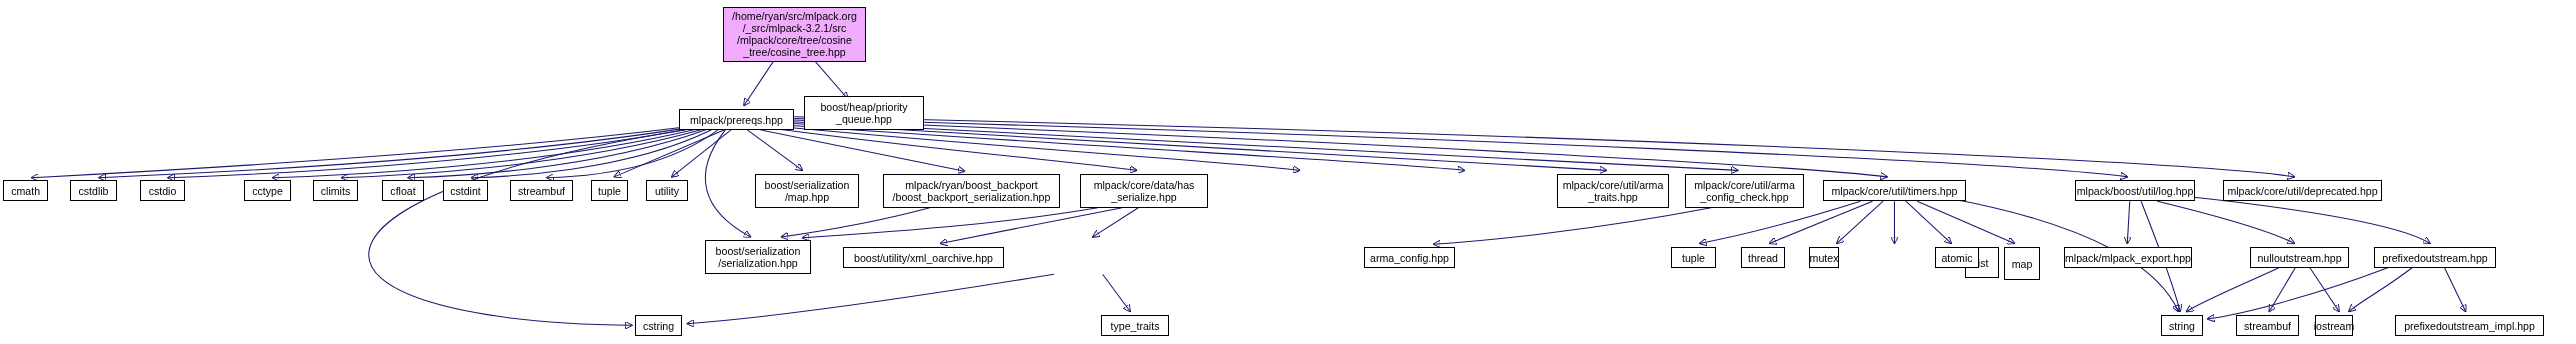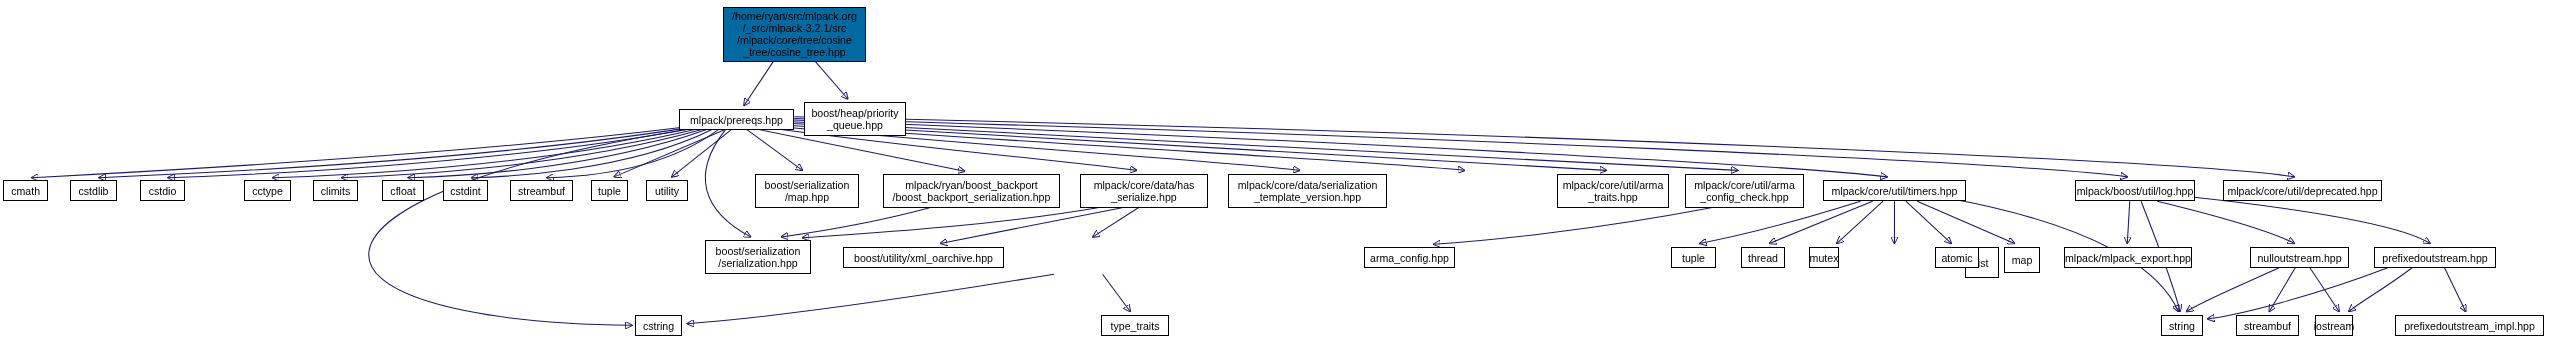--- a/index.html
+++ b/index.html
@@ -18,21 +18,21 @@
     border:0.8px solid #000000;
     background:#ffffff;
     color:#000000;
     display:flex;align-items:center;justify-content:center;
     text-align:center;
     white-space:pre-line;
     font-size:10.6px;line-height:12px;
     padding:0.8px 2.4px;
     z-index:2;
   }
-  .node.root{background:#0369a1;}
+  .node.root{background:#f0abfc;}
 </style>
 </head>
 <body>
 
 <div class="canvas">
 
   <svg class="edges" viewBox="0 0 3173 424" xmlns="http://www.w3.org/2000/svg">
     <defs>
       <marker id="arw" viewBox="0 0 10 10" refX="9" refY="5" markerWidth="7" markerHeight="7" orient="auto">
         <path d="M0,0 L10,5 L0,10 z" fill="#191970" stroke="none"></path>
@@ -87,59 +87,57 @@
     <path d="M2942,330 C2850,365 2760,388 2720,393" marker-end="url(#arw)"></path>
     <path d="M3012,330 L3038,384" marker-end="url(#arw)"></path>
   </svg>
 
   <div class="node root" style="left:723px;top:6.5px;width:143px;height:55px">/home/ryan/src/mlpack.org
 /_src/mlpack-3.2.1/src
 /mlpack/core/tree/cosine
 _tree/cosine_tree.hpp</div>
 
   <div class="node" style="left:679px;top:109px;width:115px;height:21px">mlpack/prereqs.hpp</div>
-  <div class="node" style="left:804px;top:102px;width:102px;height:34px">boost/heap/priority
+  <div class="node" style="left:804px;top:96px;width:120px;height:34px">boost/heap/priority
 _queue.hpp</div>
 
   <div class="node" style="left:3.2px;top:180px;width:45px;height:21px">cmath</div>
   <div class="node" style="left:70px;top:180px;width:47px;height:21px">cstdlib</div>
   <div class="node" style="left:140px;top:180px;width:45px;height:21px">cstdio</div>
   <div class="node" style="left:244px;top:180px;width:47px;height:21px">cctype</div>
   <div class="node" style="left:313px;top:180px;width:45px;height:21px">climits</div>
   <div class="node" style="left:382px;top:180px;width:42px;height:21px">cfloat</div>
   <div class="node" style="left:443px;top:180px;width:45px;height:21px">cstdint</div>
   <div class="node" style="left:510px;top:180px;width:63px;height:21px">streambuf</div>
   <div class="node" style="left:591px;top:180px;width:37px;height:21px">tuple</div>
   <div class="node" style="left:646px;top:180px;width:42px;height:21px">utility</div>
   <div class="node" style="left:755px;top:174px;width:104px;height:34px">boost/serialization
 /map.hpp</div>
   <div class="node" style="left:883px;top:174px;width:177px;height:34px">mlpack/ryan/boost_backport
 /boost_backport_serialization.hpp</div>
   <div class="node" style="left:1080px;top:174px;width:128px;height:34px">mlpack/core/data/has
 _serialize.hpp</div>
-  <div class="node" style="left:1228px;top:174px;width:159px;height:34px">mlpack/core/data/serialization
-_template_version.hpp</div>
   <div class="node" style="left:1557px;top:174px;width:112px;height:34px">mlpack/core/util/arma
 _traits.hpp</div>
   <div class="node" style="left:1685px;top:174px;width:119px;height:34px">mlpack/core/util/arma
 _config_check.hpp</div>
   <div class="node" style="left:1823px;top:180px;width:143px;height:21px">mlpack/core/util/timers.hpp</div>
   <div class="node" style="left:2075px;top:180px;width:120px;height:21px">mlpack/boost/util/log.hpp</div>
   <div class="node" style="left:2223px;top:180px;width:159px;height:21px">mlpack/core/util/deprecated.hpp</div>
 
   <div class="node" style="left:705px;top:240px;width:106px;height:34px">boost/serialization
 /serialization.hpp</div>
   <div class="node" style="left:843px;top:247px;width:161px;height:21px">boost/utility/xml_oarchive.hpp</div>
   <div class="node" style="left:1364px;top:247px;width:91px;height:21px">arma_config.hpp</div>
   <div class="node" style="left:1671px;top:247px;width:45px;height:21px">tuple</div>
   <div class="node" style="left:1741px;top:247px;width:44px;height:21px">thread</div>
   <div class="node" style="left:1809px;top:247px;width:30px;height:21px">mutex</div>
   <div class="node" style="left:1965px;top:247px;width:34px;height:31px">list</div>
   <div class="node" style="left:1935px;top:247px;width:44px;height:21px">atomic</div>
-  <div class="node" style="left:2004px;top:247px;width:36px;height:26px">map</div>
+  <div class="node" style="left:2004px;top:247px;width:36px;height:33px">map</div>
   <div class="node" style="left:2064px;top:247px;width:128px;height:21px">mlpack/mlpack_export.hpp</div>
   <div class="node" style="left:2250px;top:247px;width:99px;height:21px">nulloutstream.hpp</div>
   <div class="node" style="left:2374px;top:247px;width:122px;height:21px">prefixedoutstream.hpp</div>
 
   <div class="node" style="left:635px;top:315px;width:47px;height:21px">cstring</div>
   <div class="node" style="left:1101px;top:315px;width:68px;height:21px">type_traits</div>
   <div class="node" style="left:2161px;top:315px;width:42px;height:21px">string</div>
   <div class="node" style="left:2236px;top:315px;width:63px;height:21px">streambuf</div>
   <div class="node" style="left:2315px;top:315px;width:38px;height:21px">iostream</div>
   <div class="node" style="left:2395px;top:315px;width:149px;height:21px">prefixedoutstream_impl.hpp</div>

